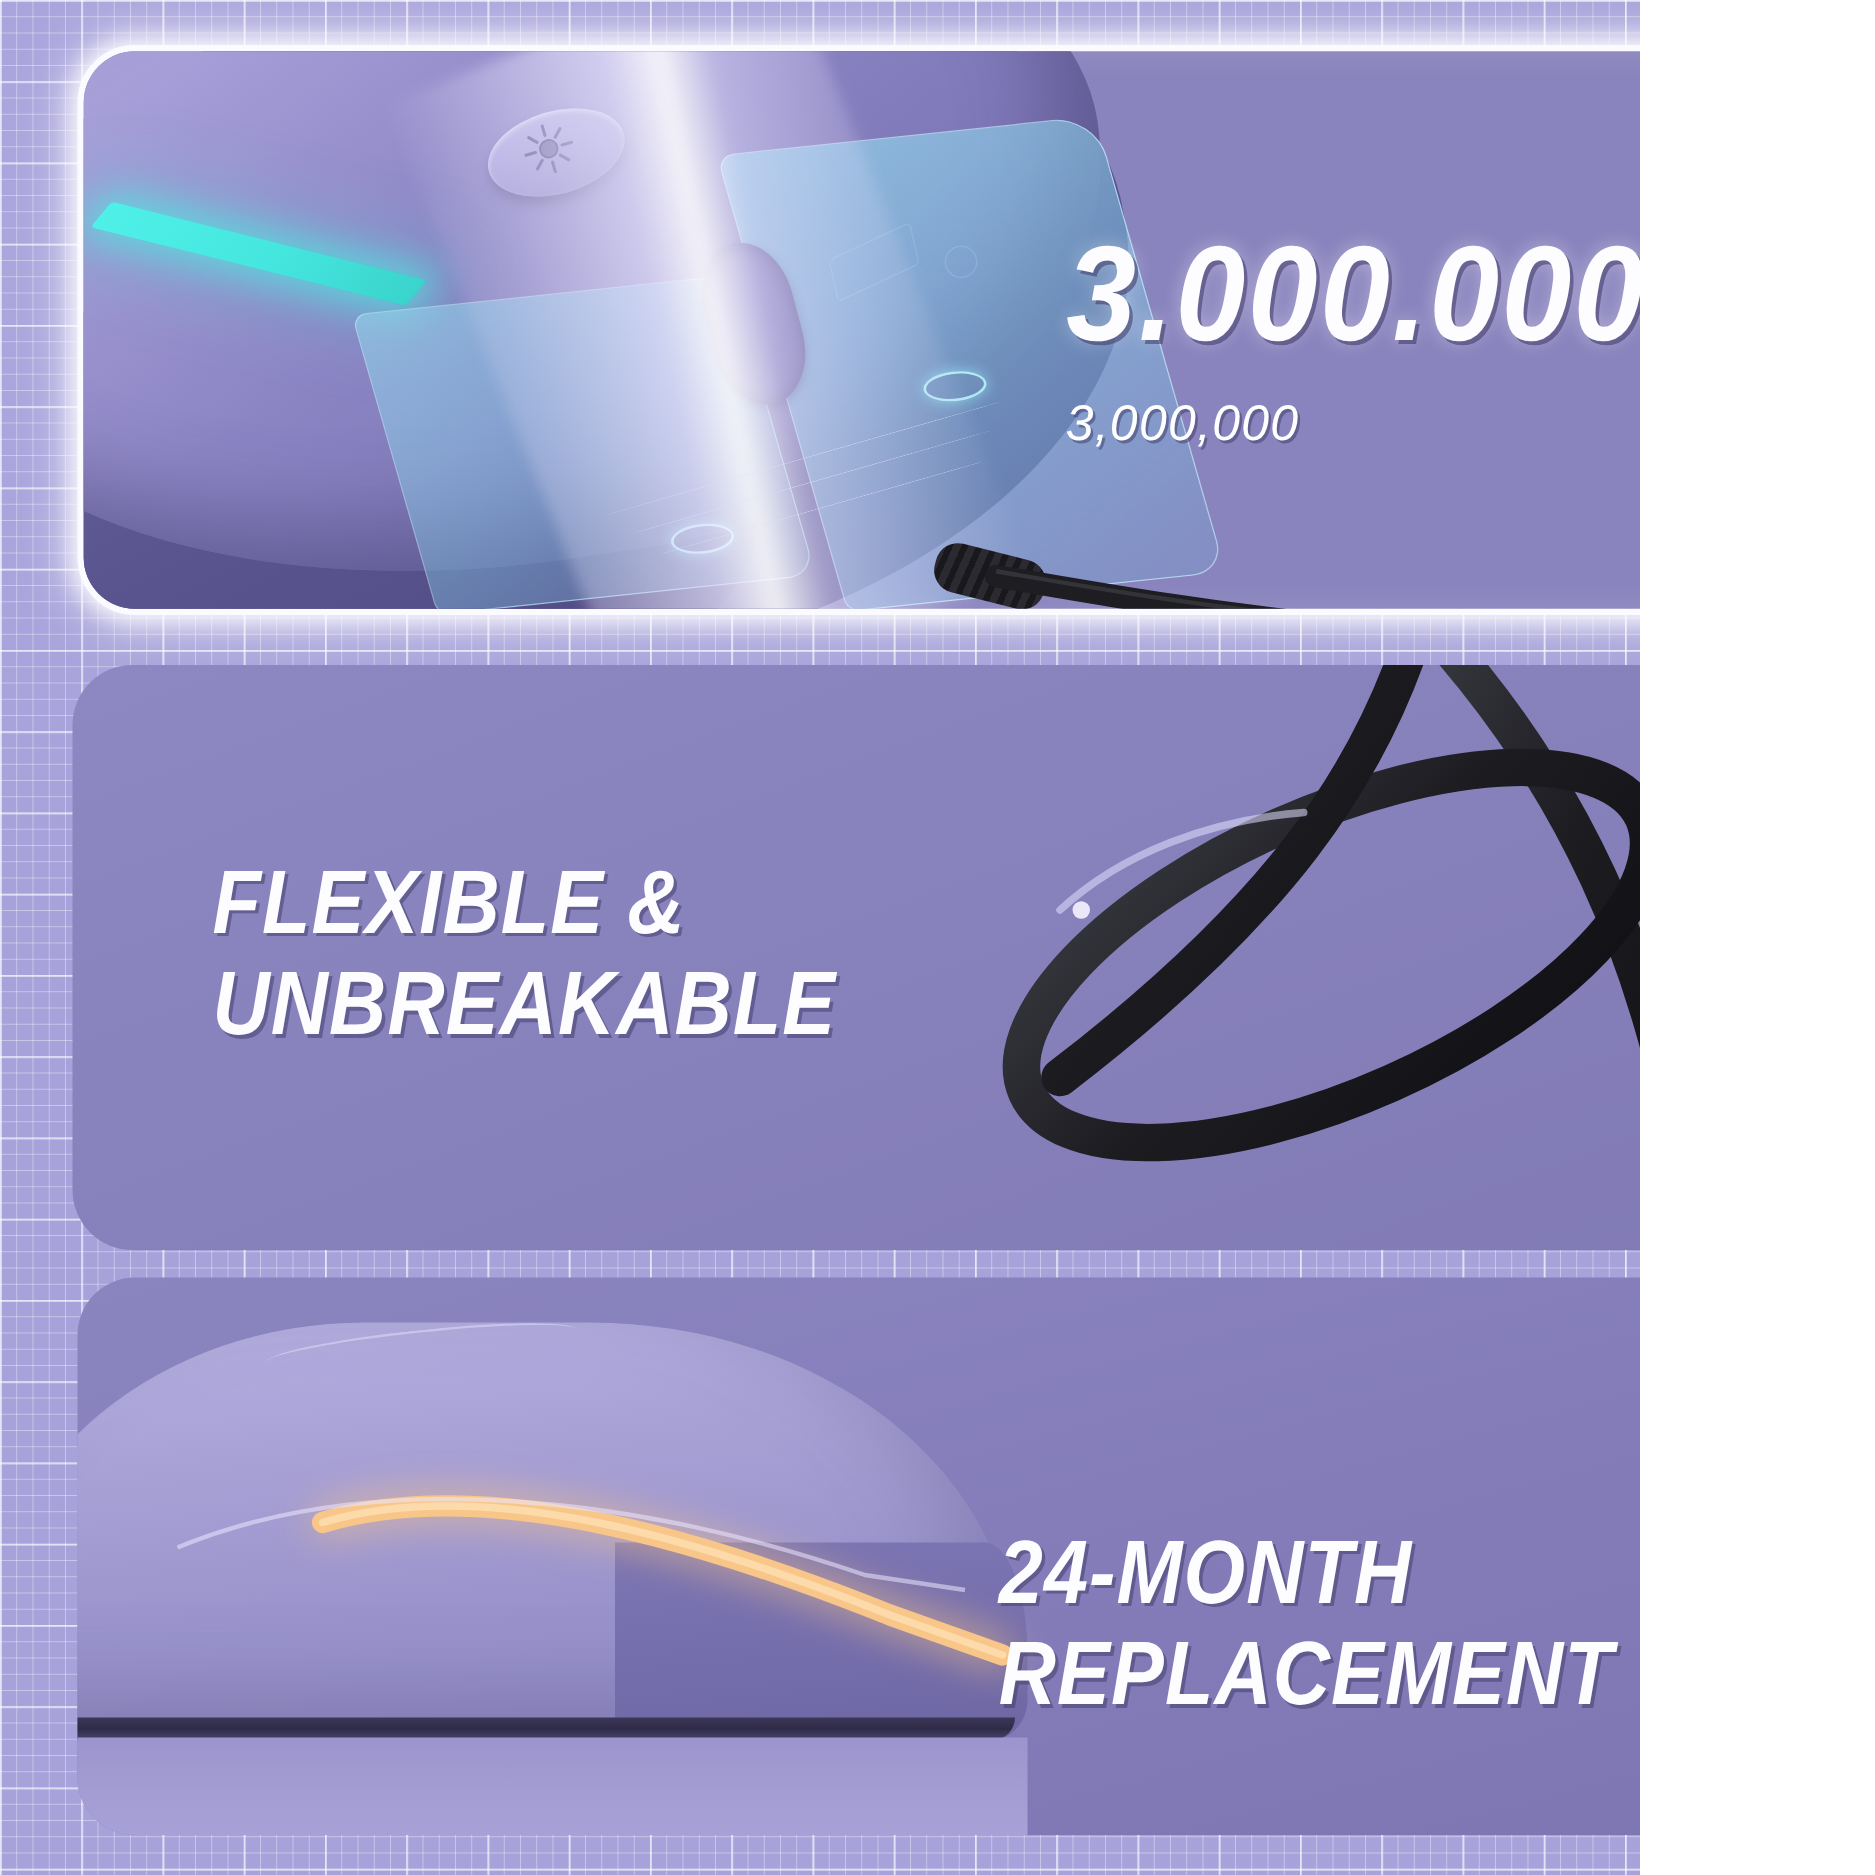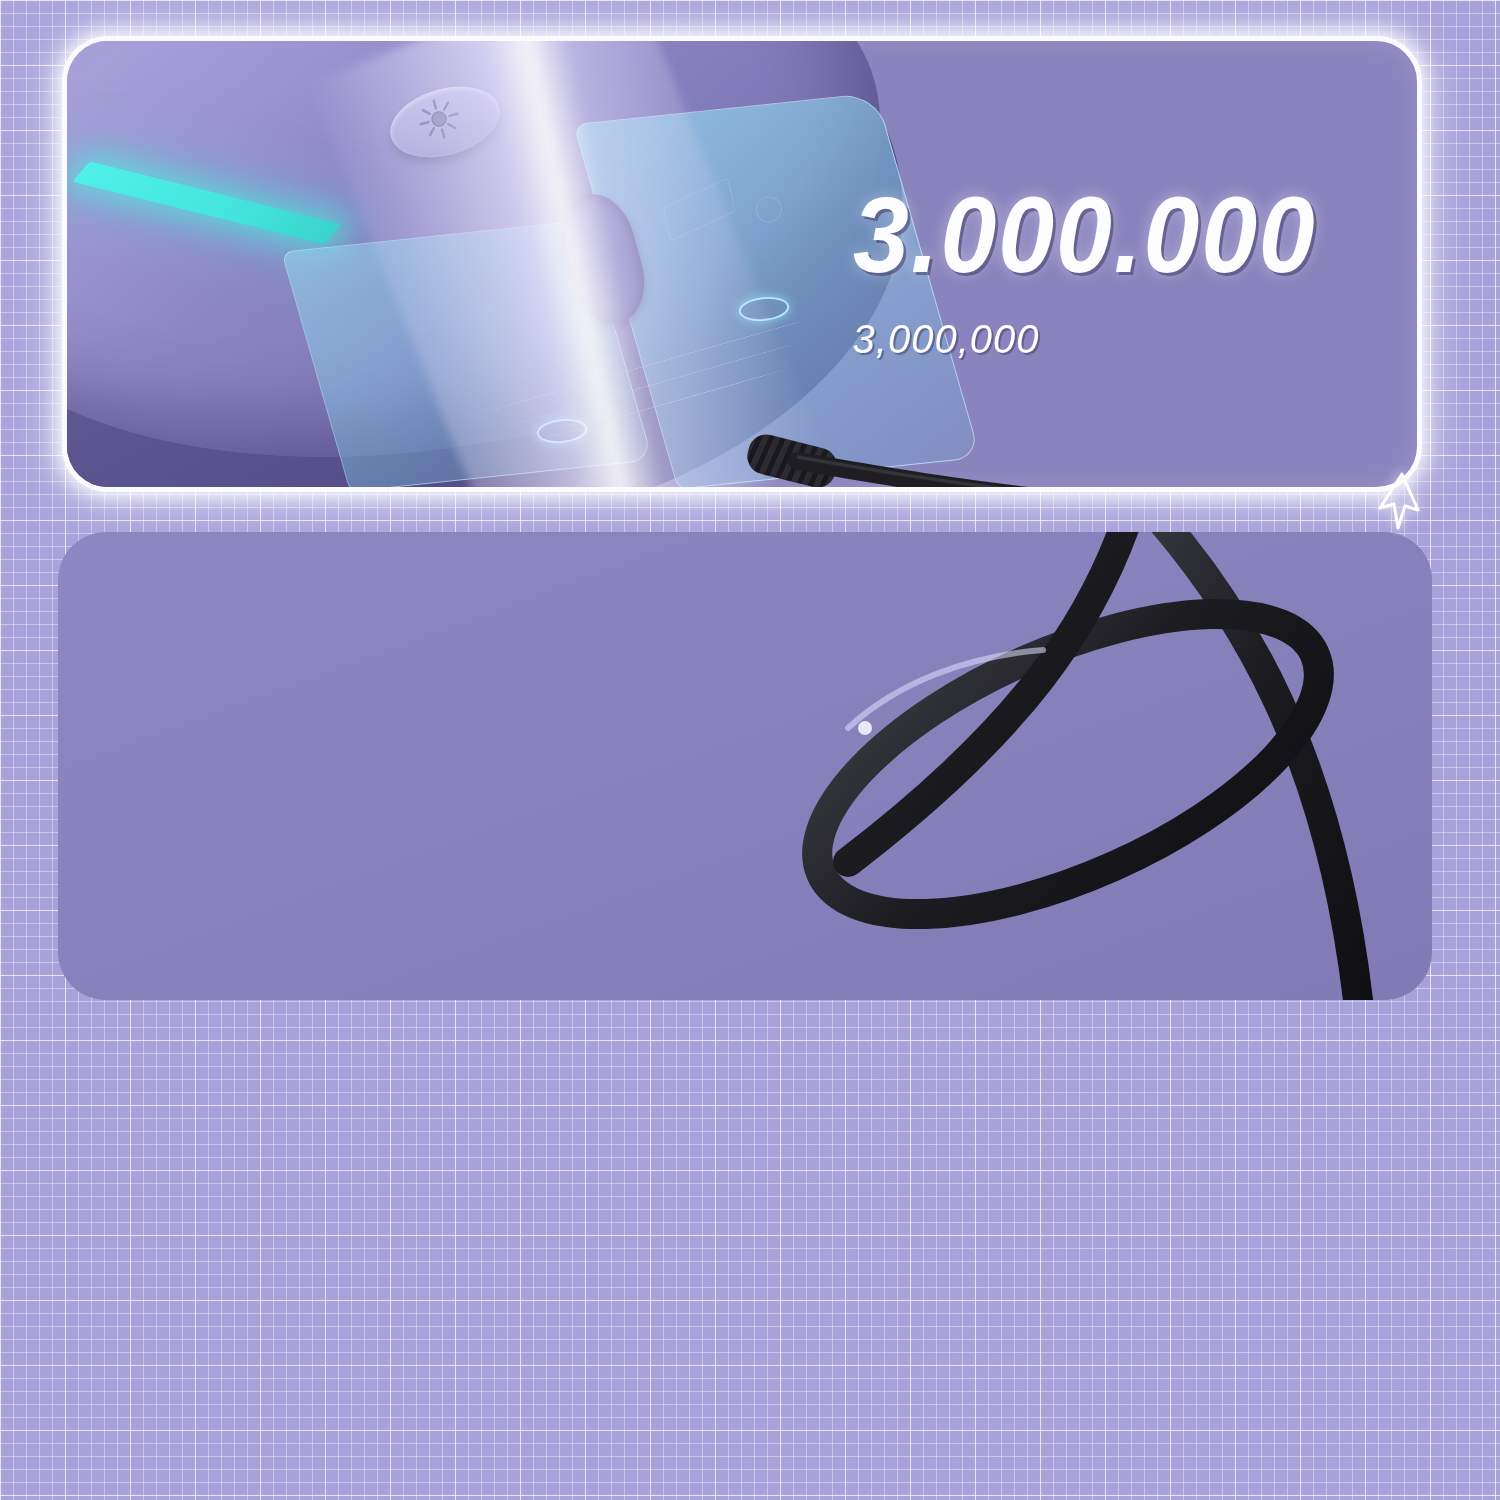--- a/index.html
+++ b/index.html
@@ -5,21 +5,21 @@
   * { margin:0; padding:0; box-sizing:border-box; }
   html, body {
     width:1500px; height:1500px;
     font-family:"Liberation Sans", sans-serif;
     overflow:hidden;
   }
 
   
   #stage{
     position:relative;
-    width:1500px; height:1500px;
+    width:1312px; height:1500px;
     background:#a7a2da;
     overflow:hidden;
   }
   .grid-fine, .grid-bold{
     position:absolute; inset:0; pointer-events:none;
   }
   .grid-fine{
     background-image:
       linear-gradient(to right, rgba(255,255,255,.38) 1px, transparent 1px),
       linear-gradient(to bottom, rgba(255,255,255,.38) 1px, transparent 1px);
@@ -360,16 +360,45 @@
       <path d="M1078,-40 C1190,80 1272,230 1300,468" stroke="url(#cg)" stroke-width="30" fill="none" stroke-linecap="round"></path>
 
       <ellipse cx="1010" cy="232" rx="270" ry="112" transform="rotate(-24 1010 232)" stroke="url(#cg)" stroke-width="30" fill="none"></ellipse>
 
       <path d="M1078,-40 C1040,90 960,200 790,330" stroke="url(#cg)" stroke-width="30" fill="none" stroke-linecap="round"></path>
 
       <path d="M790,196 C840,150 910,124 985,118" stroke="rgba(226,222,255,.55)" stroke-width="6" fill="none" stroke-linecap="round"></path>
       <circle cx="807" cy="196" r="7" fill="rgba(245,242,255,.9)"></circle>
     </svg>
 
+    <div class="p2-text">
+      <div class="hl">FLEXIBLE &amp;</div>
+      <div class="hl">UNBREAKABLE</div>
+    </div>
   </div>
 
+  <div class="panel" id="panel3">
+    <div>
+      <div class="m3-leftstub"></div>
+      <div class="m3-body"></div>
+      <div class="m3-lowerdark"></div>
+      <div class="m3-topseam"></div>
+
+      <svg class="m3-rgbwrap" viewBox="0 0 640 170">
+        <path d="M16,46 C150,6 330,64 470,120 L560,152" stroke="#f8c689" stroke-width="17" fill="none" stroke-linecap="round" style="filter:drop-shadow(0 0 16px rgba(250,196,130,.85))"></path>
+        <path d="M16,46 C150,6 330,64 470,120 L560,152" stroke="#ffe0b6" stroke-width="6" fill="none" stroke-linecap="round" opacity=".75"></path>
+      </svg>
+
+      <svg class="m3-seamline" viewBox="0 0 700 130">
+        <path d="M10,96 C170,30 380,56 560,118 L640,130" stroke="rgba(235,231,255,.55)" stroke-width="3.5" fill="none"></path>
+      </svg>
+
+      <div class="m3-base"></div>
+      <div class="m3-shadow"></div>
+    </div>
+
+    <div class="p3-text">
+      <div class="hl">24-MONTH</div>
+      <div class="hl">REPLACEMENT</div>
+    </div>
+  </div>
 
 </div>
 
 </body></html>

